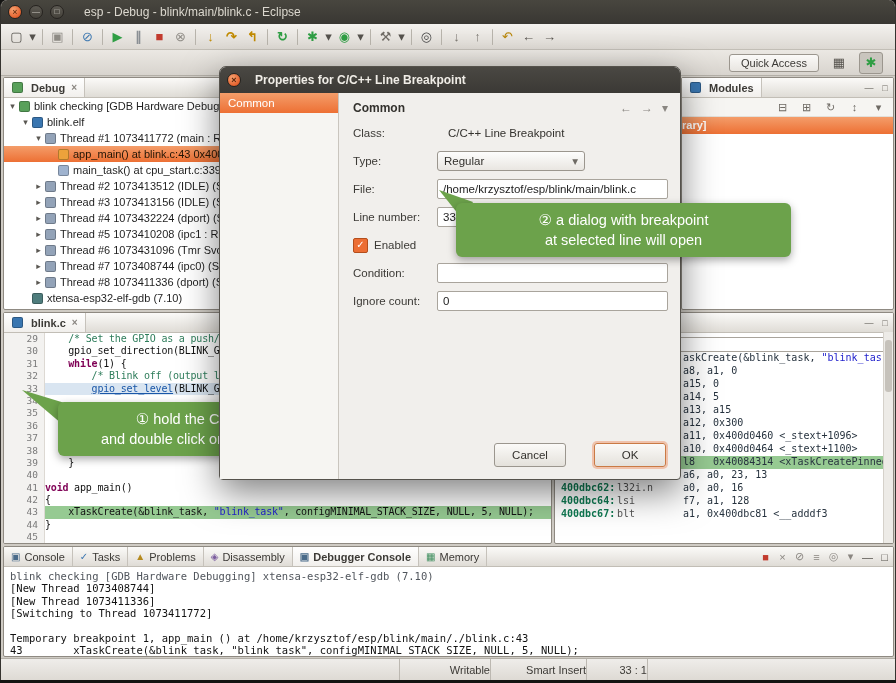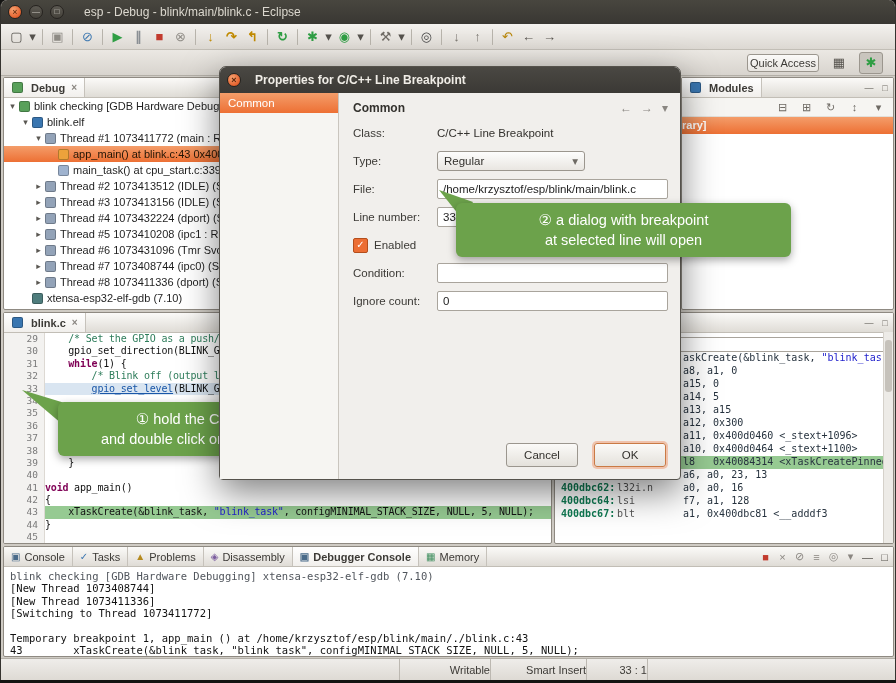--- a/index.html
+++ b/index.html
@@ -9,21 +9,21 @@
   .titlebar{height:24px;background:linear-gradient(#48463f,#393733);display:flex;align-items:center;color:#dcd8cf;font-size:12px;border-radius:6px 6px 0 0;}
   .wbtn{width:14px;height:14px;border-radius:50%;margin-left:7px;border:1px solid #26231f;box-sizing:border-box;display:flex;align-items:center;justify-content:center;font-size:9px;line-height:1;}
   .wbtn.close{background:radial-gradient(circle at 35% 30%,#f5a06f,#dd4814);color:#55250c;}
   .wbtn.minb,.wbtn.maxb{background:linear-gradient(#5c5952,#45423b);color:#cfccc4;font-size:8px;}
   .wtitle{margin-left:20px;}
   
   .toolbar{position:absolute;top:24px;left:0;right:0;height:25px;background:linear-gradient(#f4f2ef,#dcd8d2);border-bottom:1px solid #c2beb6;display:flex;align-items:center;padding-left:5px;}
   .ticon{min-width:21px;height:20px;display:inline-flex;align-items:center;justify-content:center;font-size:13px;border-radius:3px;}
   .ticon[data-sep="true"]{min-width:1px;width:1px;height:16px;background:#b7b3ab;margin:0 4px;}
   .toolbar2{position:absolute;top:50px;left:0;right:0;height:25px;background:linear-gradient(#ebe8e3,#d8d4ce);border-bottom:1px solid #b3afa7;display:flex;align-items:center;justify-content:flex-end;gap:8px;padding-right:12px;}
-  .qa{font-size:11px;color:#3c3a36;background:linear-gradient(#fbfaf8,#e8e5e0);border:1px solid #9b968e;border-radius:3px;padding:2px 2px;}
+  .qa{font-size:11px;color:#3c3a36;background:linear-gradient(#fbfaf8,#e8e5e0);border:1px solid #9b968e;border-radius:3px;padding:2px 11px;}
   .persp{width:22px;height:20px;display:inline-flex;align-items:center;justify-content:center;font-size:13px;border-radius:3px;border:1px solid transparent;}
   .persp[data-active="true"]{background:#c9c5be;border-color:#9b968e;}
   
   .panel{position:absolute;background:#fff;border:1px solid #8f8a82;border-radius:2px;overflow:hidden;box-sizing:border-box;}
   .debugp{left:2px;top:77px;width:676px;height:233px;}
   .rtop{left:680px;top:77px;width:213px;height:233px;}
   .editorp{left:2px;top:312px;width:549px;height:232px;}
   .disasmp{left:553px;top:312px;width:340px;height:232px;}
   .consolep{left:2px;top:546px;width:891px;height:111px;}
   .tabbar{height:19px;background:linear-gradient(#fbfaf8,#dfdcd6);border-bottom:1px solid #c2beb6;display:flex;align-items:center;font-size:11px;color:#3c3a36;white-space:nowrap;}
@@ -87,21 +87,21 @@
   .dnavitem[data-active="true"]{background:linear-gradient(#f49d6a,#ed7034);color:#fff;}
   .dcontent{flex:1;position:relative;padding:8px 12px 0 14px;}
   .dhead{display:flex;align-items:center;font-size:12px;font-weight:bold;color:#33312d;}
   .dnavarrows{margin-left:auto;color:#8a8681;display:flex;gap:9px;font-size:12px;font-weight:normal;}
   .frow{display:flex;align-items:center;margin-top:8px;font-size:11.5px;color:#3c3a36;min-height:20px;}
   .flabel{width:84px;flex:none;}
   .fvalue{color:#33312d;}
   .combo{display:inline-flex;align-items:center;justify-content:space-between;width:148px;height:20px;border:1px solid #9b968e;border-radius:3px;background:linear-gradient(#fdfdfc,#e9e6e1);padding:0 6px;box-sizing:border-box;font-size:11.5px;color:#33312d;}
   .tinput{flex:1;height:18px;border:1px solid #a9a49c;border-radius:2px;font-size:11.5px;padding:0 5px;background:#fff;color:#222;font-family:"Liberation Sans",sans-serif;}
   .check{width:13px;height:13px;border-radius:2px;background:#ec6e34;border:1px solid #b44e1c;color:#fff;font-size:10px;line-height:12px;text-align:center;margin-right:6px;flex:none;}
-  .dfooter{position:absolute;right:14px;bottom:12px;display:flex;gap:16px;}
+  .dfooter{position:absolute;right:14px;bottom:12px;display:flex;gap:28px;}
   .btn{min-width:70px;height:22px;border:1px solid #9b968e;border-radius:3px;background:linear-gradient(#fbfaf8,#e4e1db);font-size:11.5px;color:#33312d;display:flex;align-items:center;justify-content:center;}
   .btn.ok{box-shadow:0 0 0 2px rgba(238,112,52,.35);border-color:#c97a45;}
   
   .mtools{height:18px;display:flex;justify-content:flex-end;gap:7px;align-items:center;padding-right:6px;border-bottom:1px solid #e3e0da;background:#f6f5f2;color:#6e6a64;font-size:11px;}
   .modrow{height:17px;background:linear-gradient(#f49d6a,#ed7034);color:#fff;font-size:11px;line-height:17px;font-weight:bold;}
   
   .callout{position:absolute;color:#fff;font-size:14.5px;text-align:center;}
   .c1{left:57px;top:402px;width:302px;z-index:30;}
   .c2{left:455px;top:203px;width:335px;z-index:50;}
   .bub{background:#6ca24b;border-radius:6px;padding:7px 10px;box-shadow:0 3px 9px rgba(0,0,0,.35);position:relative;}
@@ -635,21 +635,21 @@
       </div>
       <div class="dcontent">
         <div class="dhead">
           <span>Common</span>
           <span class="dnavarrows">
             <span>←</span>
             <span>→</span>
             <span>▾</span>
           </span>
         </div>
-        <div class="frow" style="">
+        <div class="frow" style="gap:11px;">
           <span class="flabel">Class:</span>
           <span class="fvalue">C/C++ Line Breakpoint</span>
         </div>
         <div class="frow">
           <span class="flabel">Type:</span>
           <span class="combo">
             <span>Regular</span>
             <span style="color:#6e6a64;">▾</span>
           </span>
         </div>

